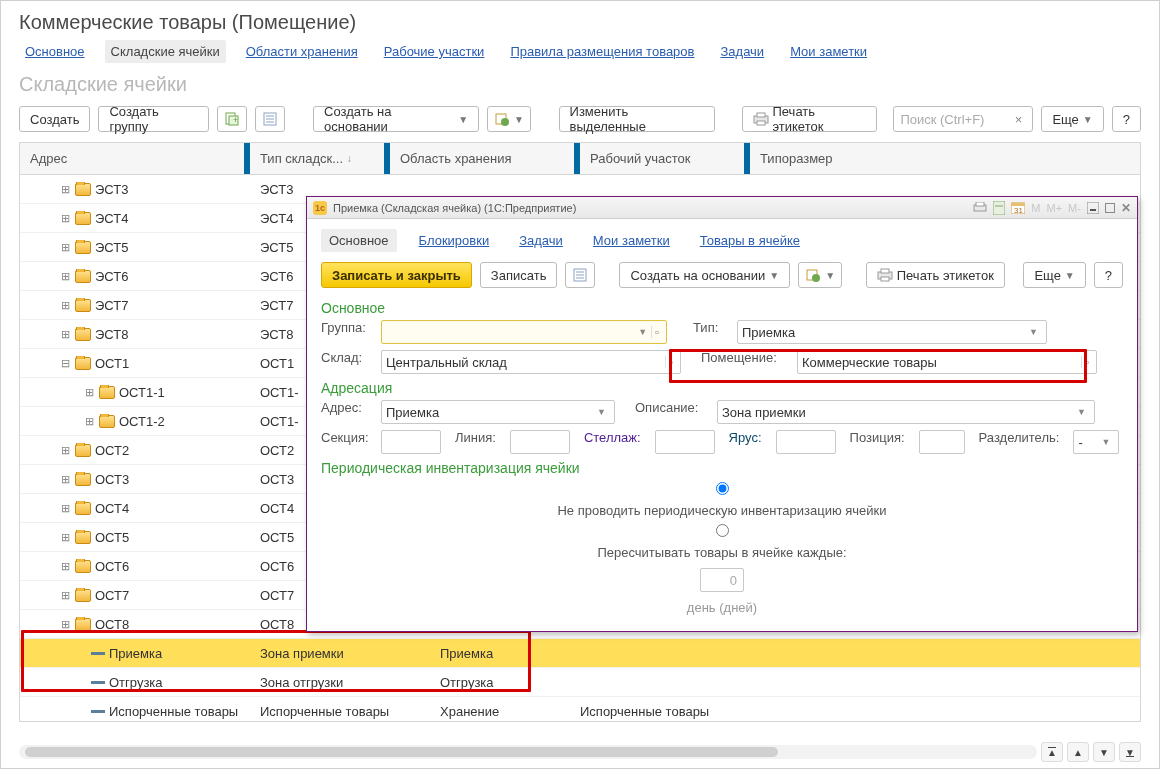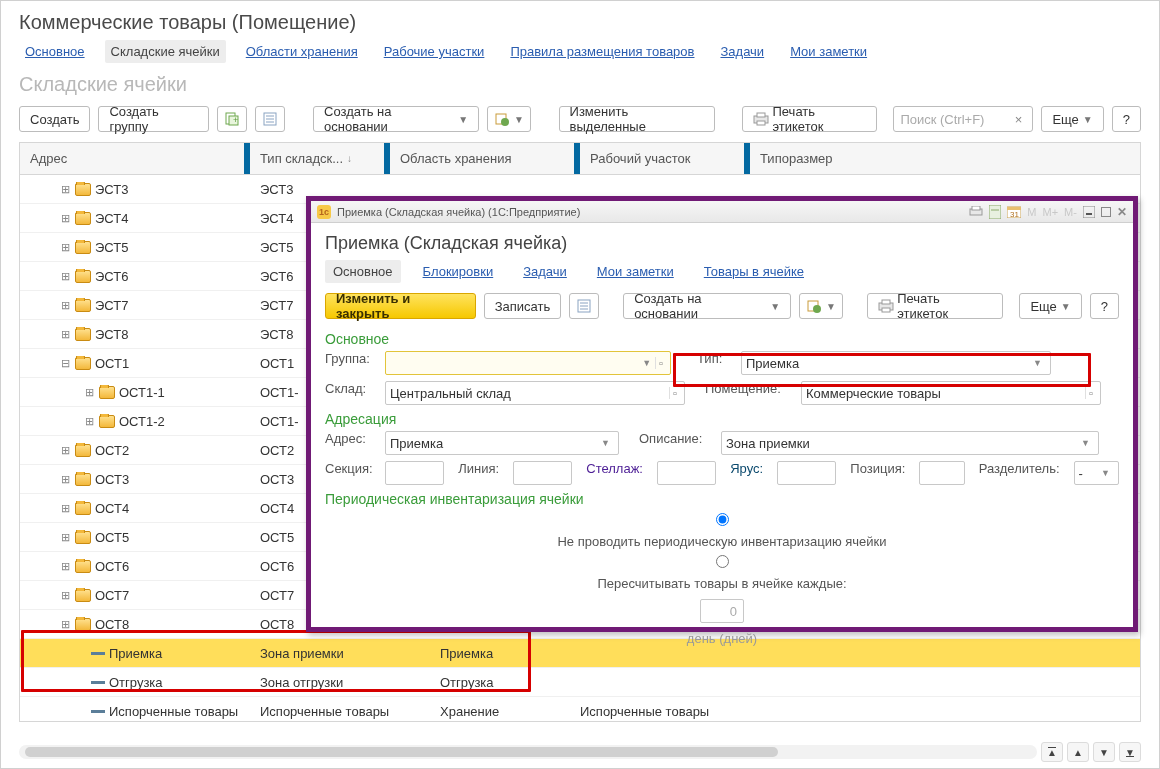--- a/index.html
+++ b/index.html
@@ -197,21 +197,21 @@
     cursor: pointer;
   }
 
   
   .dialog {
     position: absolute;
     left: 305px; top: 195px;
     width: 832px;
     height: 436px;
     background: #fff;
-    border: 5px solid #701a75;
+    border: 1px solid #701a75;
     box-shadow: 2px 3px 6px rgba(0,0,0,.25);
   }
   .dlg-titlebar {
     height: 22px;
     background: linear-gradient(#f6f6f6, #e8e8e8);
     border-bottom: 1px solid #cfcfcf;
     display: flex;
     align-items: center;
     padding: 0 6px;
     font-size: 11px;
@@ -685,32 +685,31 @@
               <rect x="0" y="0" width="12" height="12" fill="none" stroke="#888"></rect>
               <line x1="3" y1="8" x2="9" y2="8" stroke="#555" stroke-width="2"></line>
             </svg>
           </span>
         <span class="sq"></span>
         <span class="x">✕</span>
       </div>
     </div>
 
     <div class="dlg-body">
-      <div class="dlg-head">Приемка (Складская ячейка)</div>
 
       <div class="dlg-tabs">
         <a class="active">Основное</a>
         <a>Блокировки</a>
         <a>Задачи</a>
         <a>Мои заметки</a>
         <a>Товары в ячейке</a>
       </div>
 
       <div class="dlg-toolbar">
-        <div class="btn primary">Изменить и закрыть</div>
+        <div class="btn primary">Записать и закрыть</div>
         <div class="btn">Записать</div>
         <div class="btn icon">
           <svg width="16" height="16">
               <rect x="2" y="2" width="12" height="12" fill="#fff" stroke="#8aa3c2"></rect>
               <line x1="4" y1="5" x2="12" y2="5" stroke="#8aa3c2"></line>
               <line x1="4" y1="8" x2="12" y2="8" stroke="#8aa3c2"></line>
               <line x1="4" y1="11" x2="12" y2="11" stroke="#8aa3c2"></line>
             </svg>
         </div>
         <div style="width:8px"></div>

